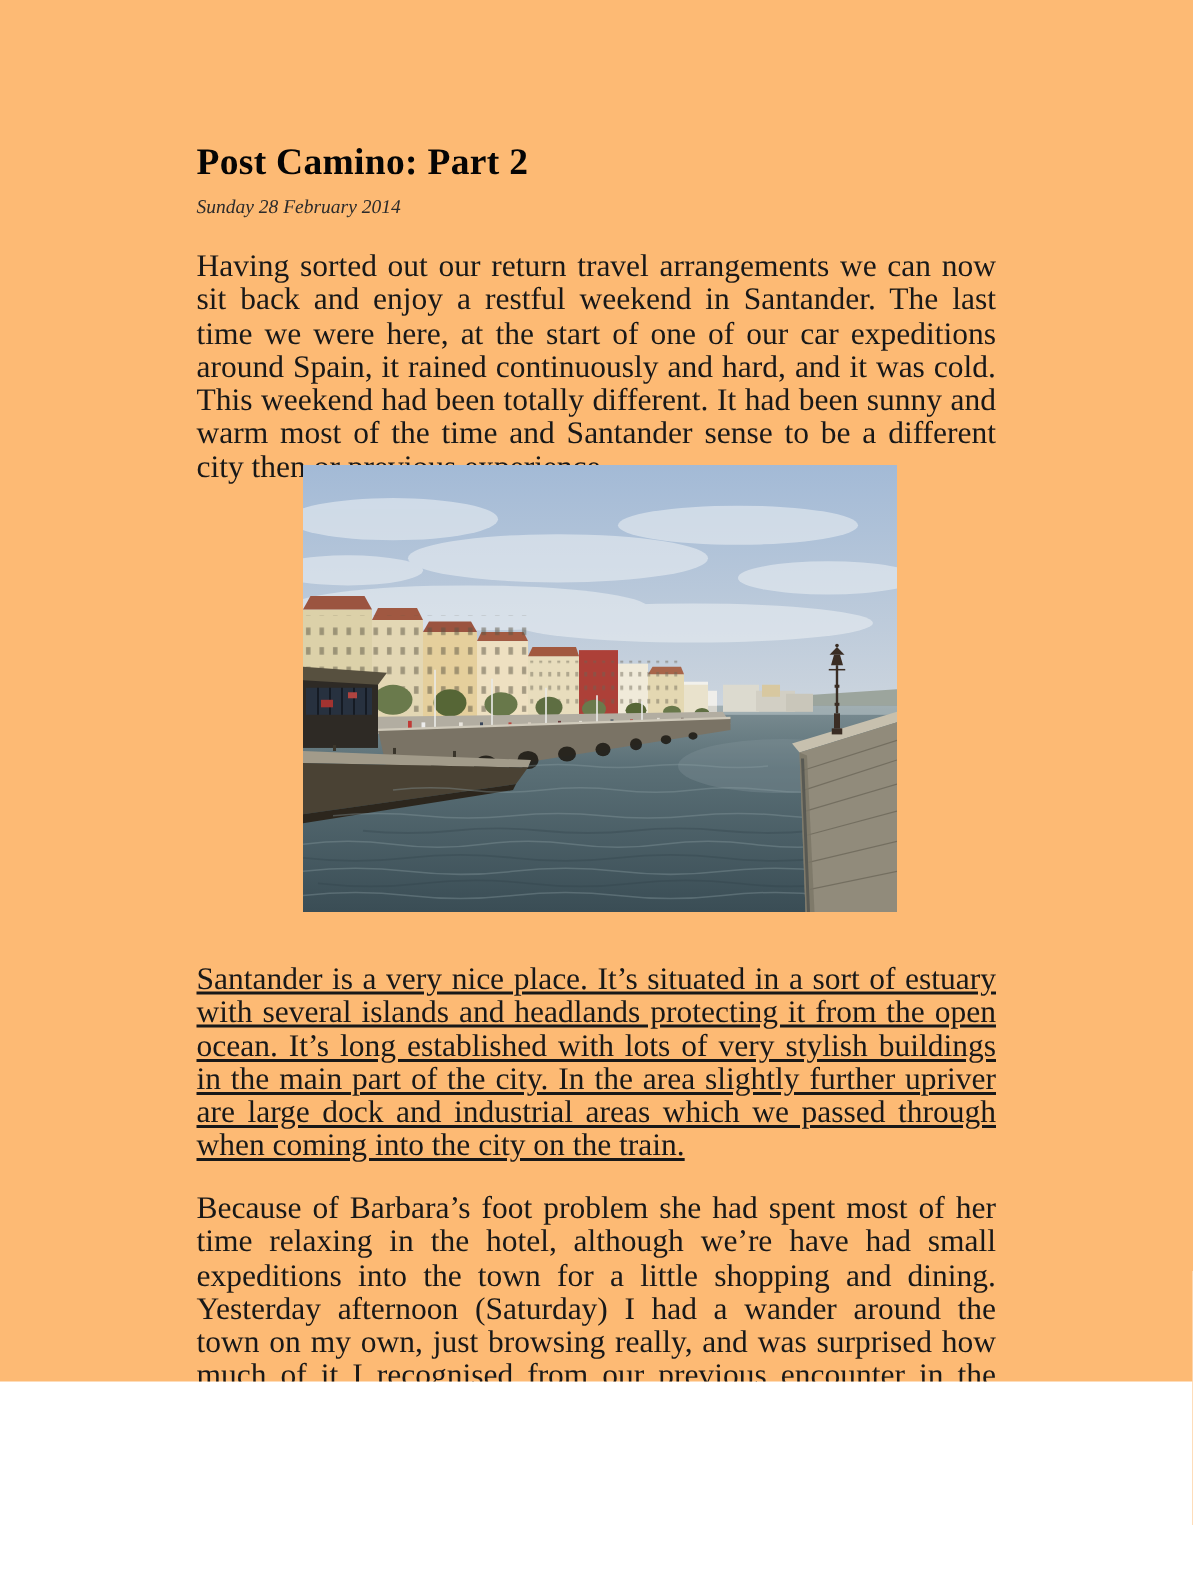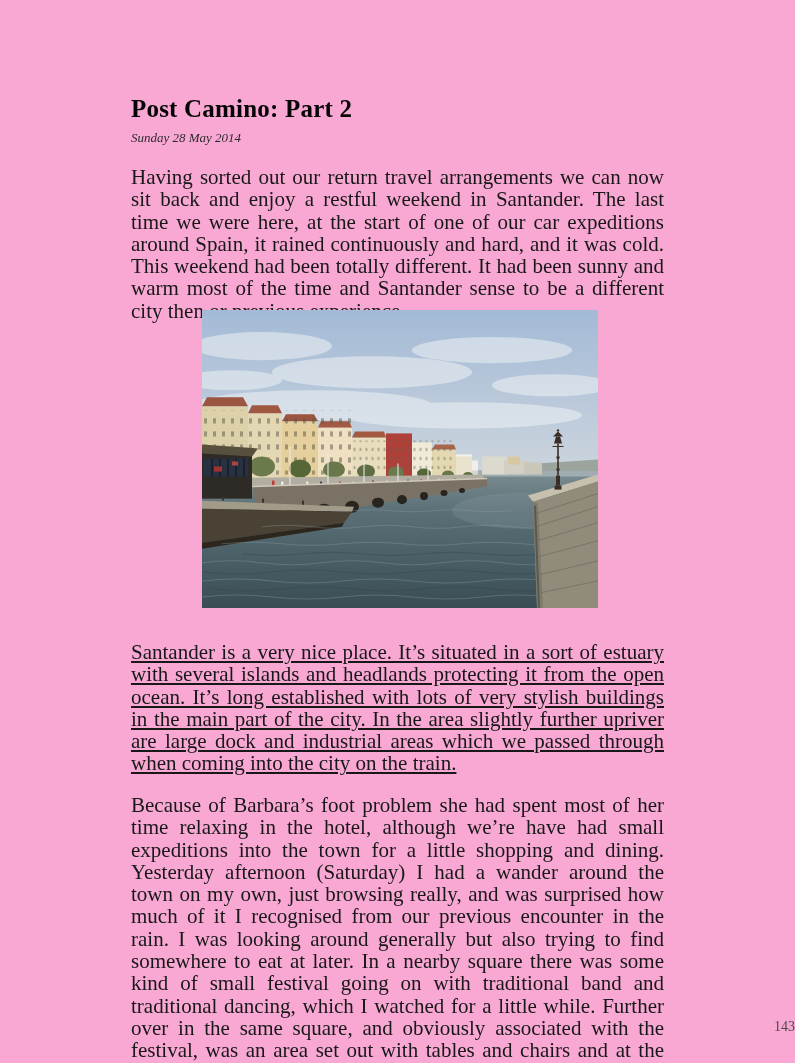--- a/index.html
+++ b/index.html
@@ -3,22 +3,22 @@
 <meta charset="utf-8">
 <style>
   html, body { margin: 0; padding: 0; }
   body {
     width: 795px; height: 1063px;
     background: #ffffff;
     font-family: "Liberation Serif", serif;
   }
   .page {
     position: relative;
-    width: 795px; height: 1063px;
-    background: #f9a8d4;
+    width: 795px; height: 921px;
+    background: #fdba74;
     overflow: hidden;
   }
   .title {
     position: absolute;
     left: 131px; top: 95px;
     margin: 0;
     font-size: 25px;
     font-weight: bold;
     color: #050505;
     letter-spacing: 0.2px;
@@ -58,21 +58,21 @@
     font-size: 14px;
     color: #4a4a4a;
   }
 </style>
 </head>
 <body>
 
 <div class="page">
 
   <h1 class="title">Post Camino: Part 2</h1>
-  <div class="date">Sunday 28 May 2014</div>
+  <div class="date">Sunday 28 February 2014</div>
 
   <p class="para" id="para1">Having sorted out our return travel arrangements we can now sit back and enjoy a restful weekend in Santander.  The last time we were here, at the start of one of our car expeditions around Spain, it rained continuously and hard, and it was cold. This weekend had been totally different. It had been sunny and warm most of the time and Santander sense to be a different city then or previous experience.</p>
 
   <div class="photo">
     <svg viewBox="0 0 396 297" preserveAspectRatio="none">
       <defs>
         <linearGradient id="skyG" x1="0" y1="0" x2="0" y2="1">
           <stop offset="0" stop-color="#a3bad6"></stop>
           <stop offset="1" stop-color="#ced6de"></stop>
         </linearGradient>

